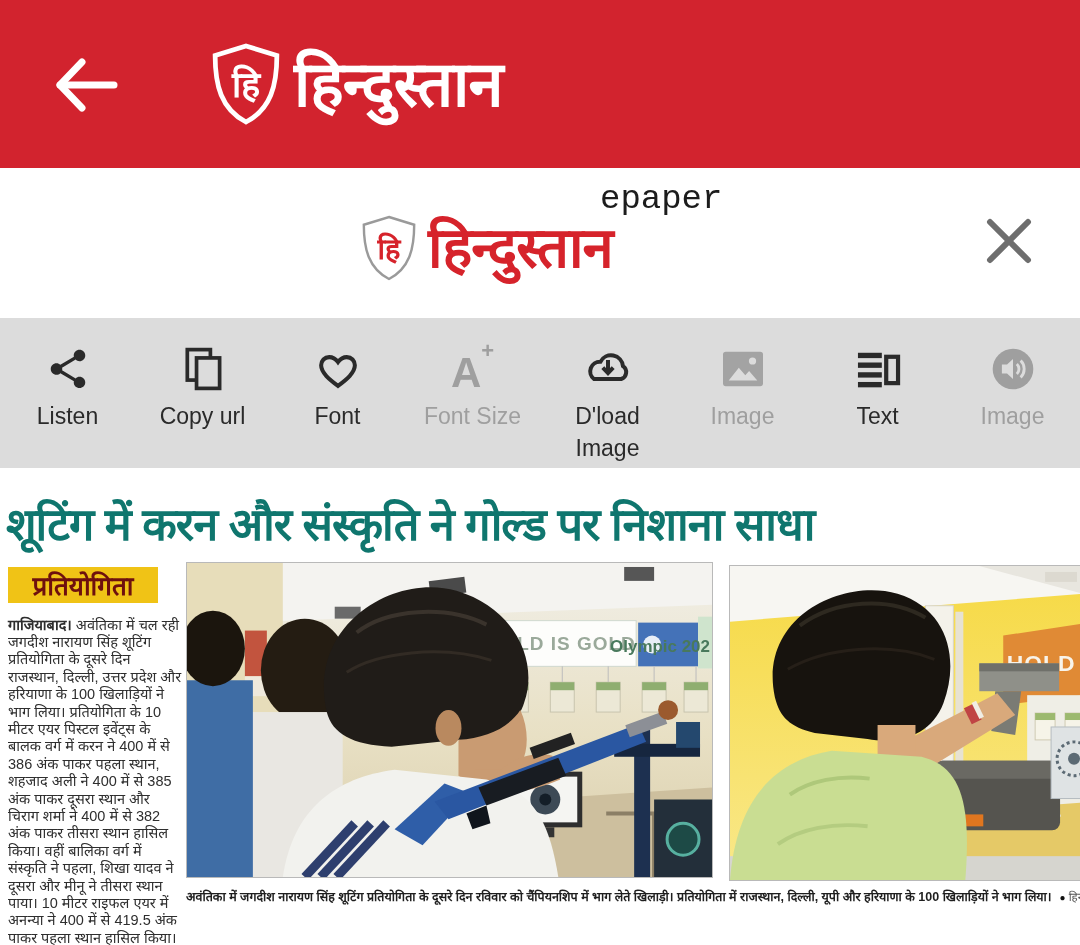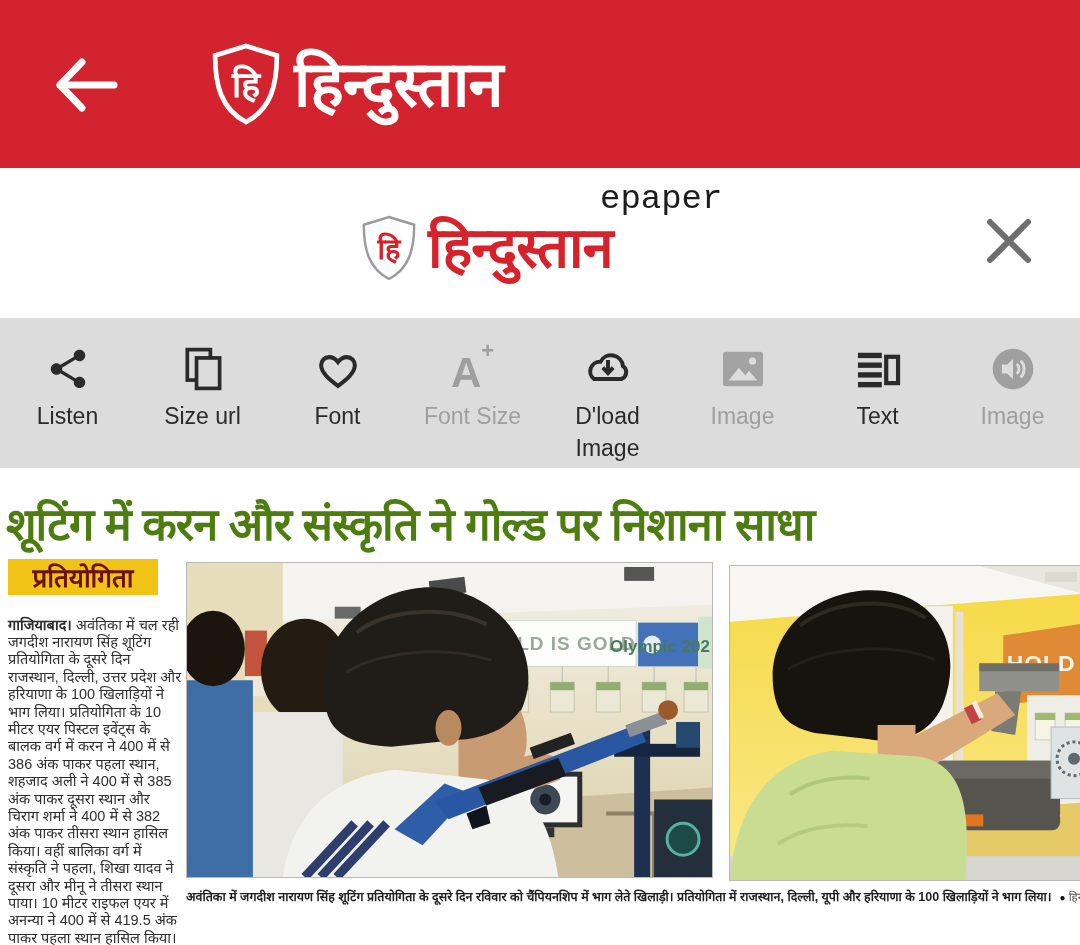--- a/index.html
+++ b/index.html
@@ -27,23 +27,23 @@
   .toolbar{position:absolute;left:0;top:318px;width:1080px;height:150px;background:#dcdcdc;display:flex;}
   .tb-item{width:135px;height:150px;display:flex;flex-direction:column;align-items:center;padding-top:22px;
            box-sizing:border-box;background:none;border:none;cursor:pointer;color:#2a2a2a;}
   .tb-item .ic{height:58px;display:flex;align-items:center;justify-content:center;}
   .tb-item .lbl{font-size:23px;line-height:27px;margin-top:5px;text-align:center;color:inherit;}
   .tb-item.disabled{color:#9f9f9f;}
   .fontsize-glyph{font-size:42px;font-weight:bold;line-height:42px;position:relative;}
   .fontsize-glyph sup{font-size:22px;position:relative;top:-14px;left:0px;font-weight:bold;}
 
   
-  .headline{position:absolute;left:6px;top:468px;width:1070px;font-size:45px;font-weight:bold;color:#4d7c0f;
+  .headline{position:absolute;left:6px;top:468px;width:1070px;font-size:45px;font-weight:bold;color:#0f766e;
             letter-spacing:-1px;white-space:nowrap;line-height:1.2;}
-  .kicker{position:absolute;left:8px;top:559px;display:flex;align-items:flex-start;height:51px;}
+  .kicker{position:absolute;left:8px;top:559px;display:flex;align-items:center;height:51px;}
   .kicker-box{width:150px;background:#f0c316;color:#6e100e;font-weight:bold;font-size:26px;
               display:flex;align-items:center;justify-content:center;}
   .kicker-bar{width:14px;background:#c62026;margin-left:2px;}
   .body-text{position:absolute;left:8px;top:602px;width:176px;font-size:14.5px;line-height:17.4px;color:#2e2e2e;}
   .body-text .dateline{font-weight:bold;margin-top:45px;}
   .photo{position:absolute;top:562px;height:316px;border:1px solid #b9b9b9;box-sizing:border-box;overflow:hidden;}
   .photo svg{display:block;}
   .photo-left{left:186px;width:527px;}
   .photo-right{left:726px;width:354px;border-right:none;}
   .caption{position:absolute;left:186px;top:888px;width:894px;font-size:12.5px;font-weight:bold;color:#1f1f1f;
@@ -100,21 +100,21 @@
       <span class="lbl">Listen</span>
     </button>
 
     <button class="tb-item">
       <span class="ic">
         <svg width="46" height="48" viewBox="0 0 24 26" fill="none" stroke="currentColor" stroke-width="2">
           <rect x="3.5" y="2.5" width="12.5" height="16.5"></rect>
           <rect x="8.5" y="7" width="12.5" height="16.5" fill="#dcdcdc"></rect>
         </svg>
       </span>
-      <span class="lbl">Size url</span>
+      <span class="lbl">Copy url</span>
     </button>
 
     <button class="tb-item">
       <span class="ic">
         <svg width="46" height="44" viewBox="0 0 24 22" fill="none" stroke="currentColor" stroke-width="2.1">
           <path d="M12 19.8C7.6 16.5 3.2 13 3.2 9.1 3.2 6.7 5 4.8 7.4 4.8c1.8 0 3.4 1 4.6 2.6C13.2 5.8 14.8 4.8 16.6 4.8 19 4.8 20.8 6.7 20.8 9.1c0 3.9-4.4 7.4-8.8 10.7z"></path>
         </svg>
       </span>
       <span class="lbl">Font</span>
     </button>

